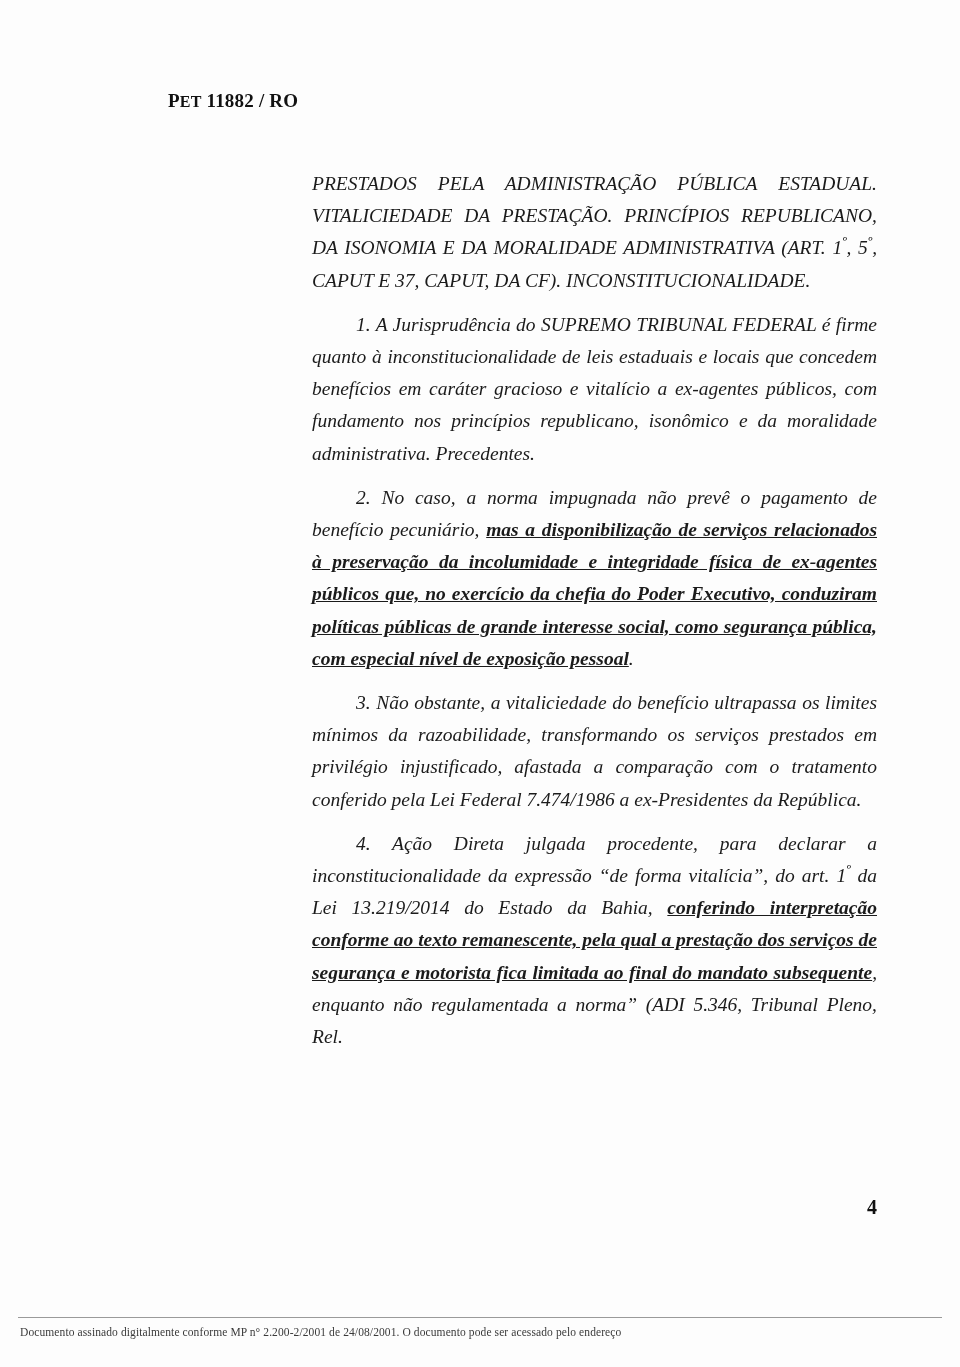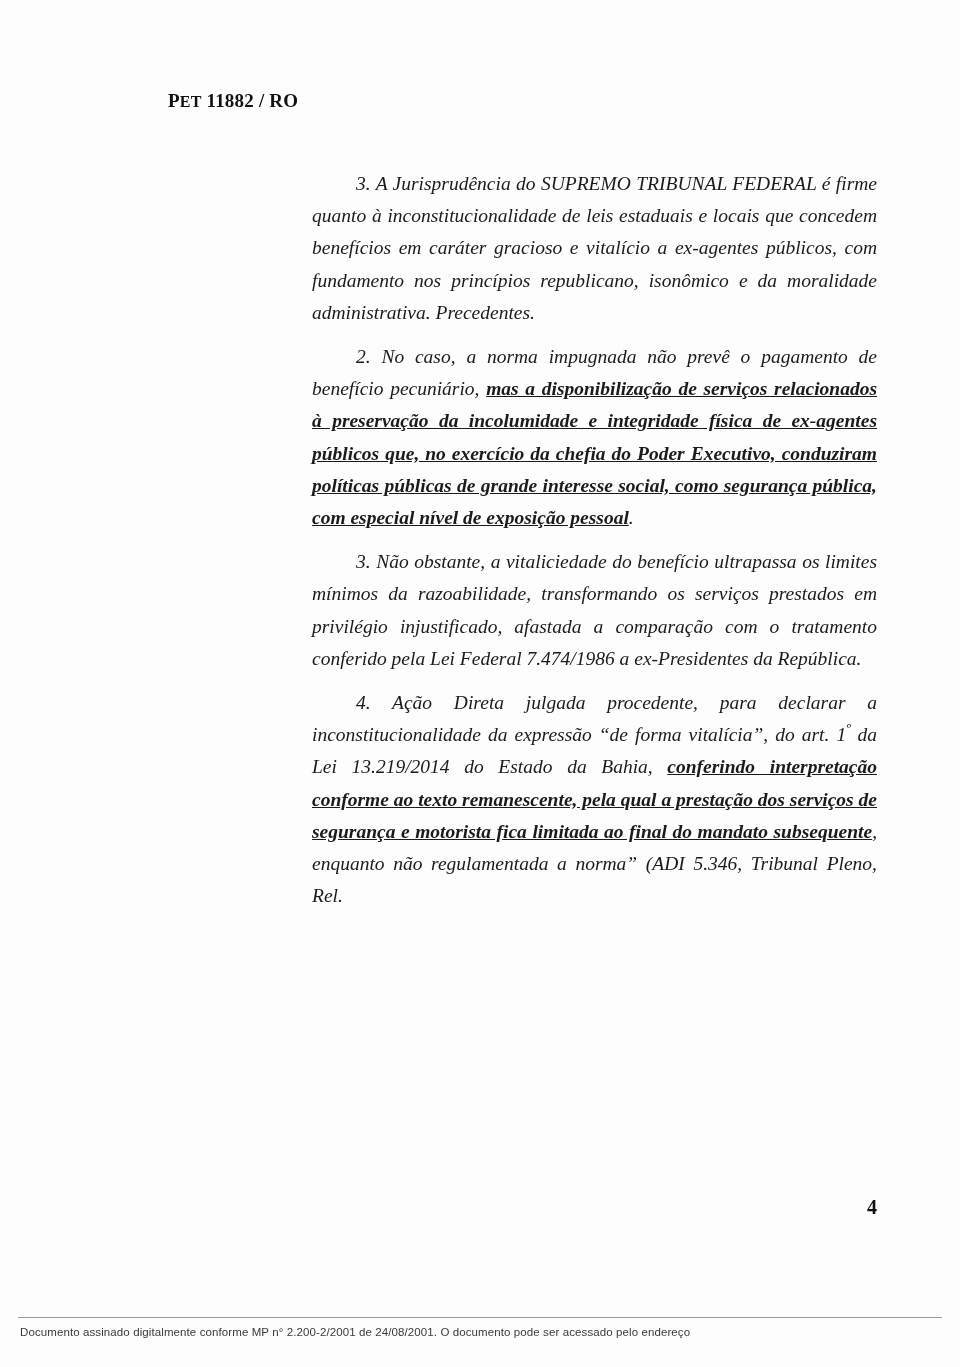--- a/index.html
+++ b/index.html
@@ -85,40 +85,41 @@
     width: 924px;
     height: 1px;
     background: #9a9a9a;
   }
 
   .footer {
     position: absolute;
     left: 20px;
     top: 1324px;
     width: 924px;
-    font-family: Liberation Sans, sans-serif;
+    font-family: Liberation Serif, serif;
     font-size: 11.5px;
     line-height: 17px;
     color: #3a3a3a;
     letter-spacing: 0.1px;
   }
   .footer div { white-space: nowrap; }
 </style>
 </head>
 <body>
 
 <div class="page">
 
   <div class="header">
     <span class="smallcap-big">P</span><span class="smallcap-small">ET</span>
     <span>11882 / RO</span>
   </div>
 
   <div class="body-col">
-    <p class="para indent">3. A Jurisprudência do SUPREMO TRIBUNAL FEDERAL é firme quanto à inconstitucionalidade de leis estaduais e locais que concedem benefícios em caráter gracioso e vitalício a ex-agentes públicos, com fundamento nos princípios republicano, isonômico e da moralidade administrativa. Precedentes.</p>
+    <p class="para">PRESTADOS PELA ADMINISTRAÇÃO PÚBLICA ESTADUAL. VITALICIEDADE DA PRESTAÇÃO. PRINCÍPIOS REPUBLICANO, DA ISONOMIA E DA MORALIDADE ADMINISTRATIVA (ART. 1<span class="sup">º</span>, 5<span class="sup">º</span>, CAPUT E 37, CAPUT, DA CF). INCONSTITUCIONALIDADE.</p>
+    <p class="para indent">1. A Jurisprudência do SUPREMO TRIBUNAL FEDERAL é firme quanto à inconstitucionalidade de leis estaduais e locais que concedem benefícios em caráter gracioso e vitalício a ex-agentes públicos, com fundamento nos princípios republicano, isonômico e da moralidade administrativa. Precedentes.</p>
     <p class="para indent">2. No caso, a norma impugnada não prevê o pagamento de benefício pecuniário, <b>mas a disponibilização de serviços relacionados à preservação da incolumidade e integridade física de ex-agentes públicos que, no exercício da chefia do Poder Executivo, conduziram políticas públicas de grande interesse social, como segurança pública, com especial nível de exposição pessoal</b>.</p>
     <p class="para indent">3. Não obstante, a vitaliciedade do benefício ultrapassa os limites mínimos da razoabilidade, transformando os serviços prestados em privilégio injustificado, afastada a comparação com o tratamento conferido pela Lei Federal 7.474/1986 a ex-Presidentes da República.</p>
     <p class="para indent">4. Ação Direta julgada procedente, para declarar a inconstitucionalidade da expressão “de forma vitalícia”, do art. 1<span class="sup">º</span> da Lei 13.219/2014 do Estado da Bahia, <b>conferindo interpretação conforme ao texto remanescente, pela qual a prestação dos serviços de segurança e motorista fica limitada ao final do mandato subsequente</b>, enquanto não regulamentada a norma” (ADI 5.346, Tribunal Pleno, Rel.</p>
   </div>
 
   <div class="page-number">4</div>
 
   <div class="footer-rule"></div>
 
   <div class="footer">

